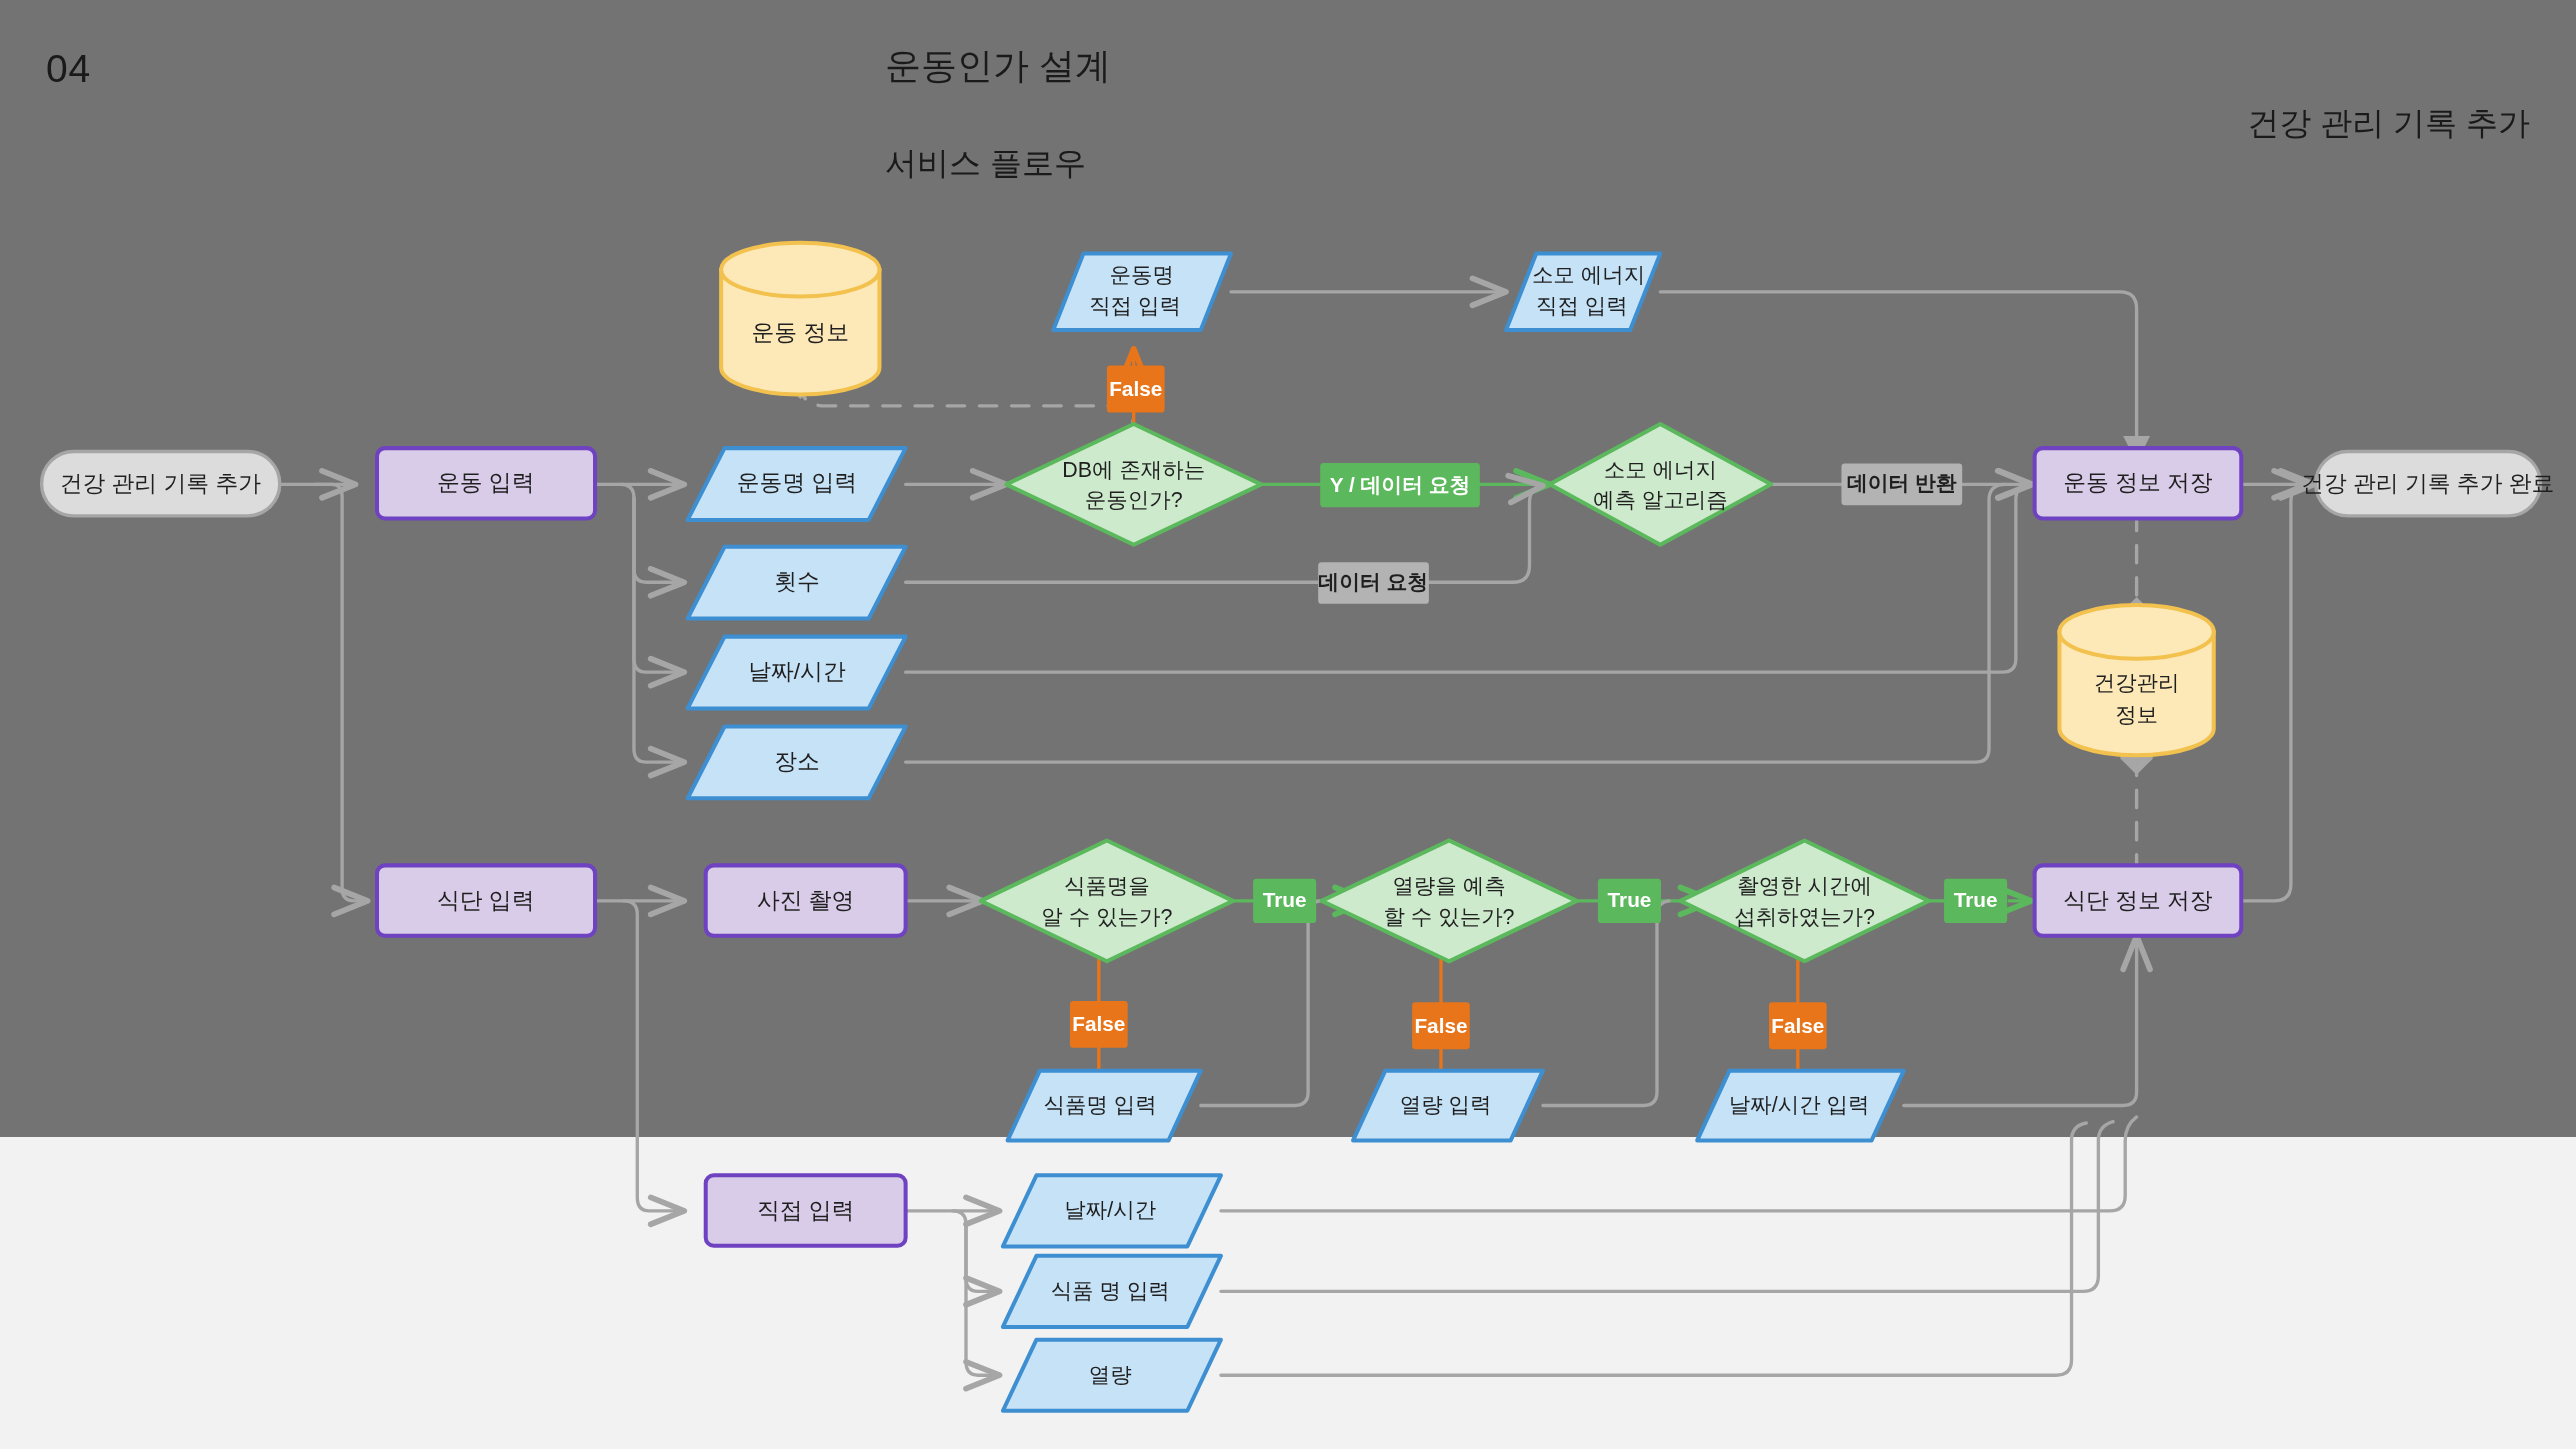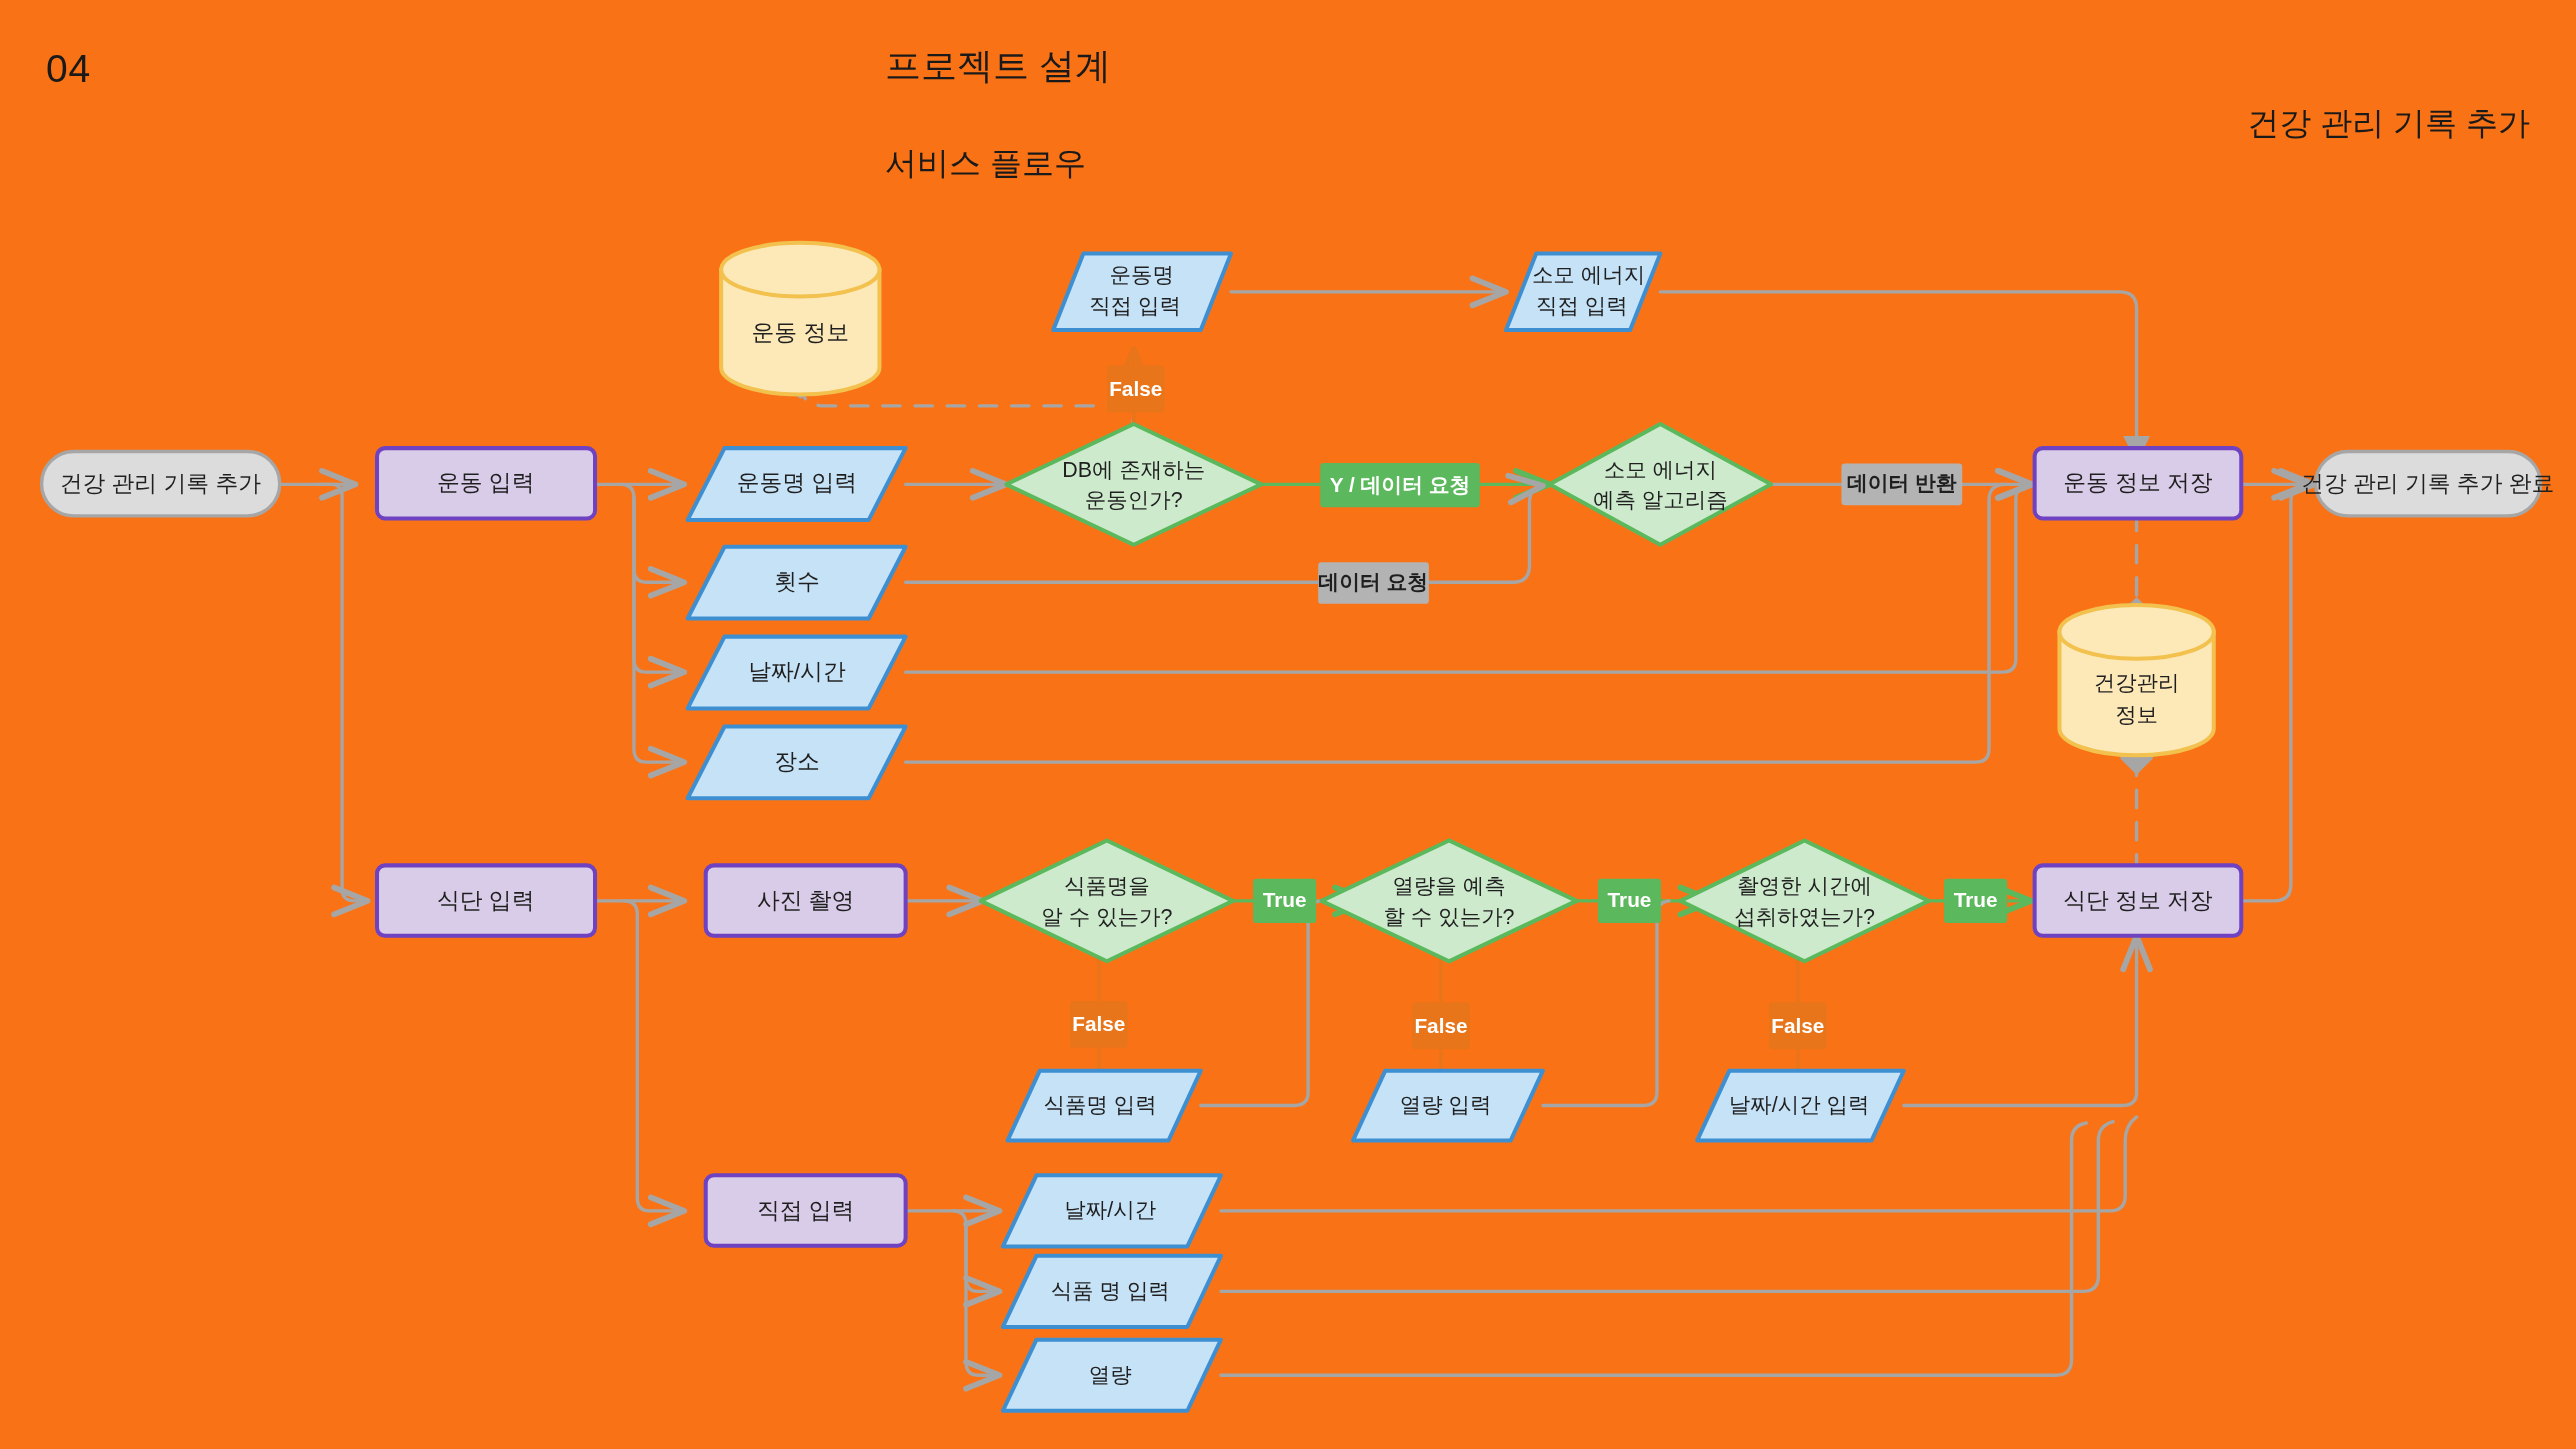--- a/index.html
+++ b/index.html
@@ -1,35 +1,35 @@
 <!DOCTYPE html>
 <html style="font-size:10.7px"><head>
 <meta charset="utf-8">
 <style>
   html,body{margin:0;padding:0;background:#f2f2f2;}
   body{width:2576px;height:1449px;font-family:"Liberation Sans","DejaVu Sans",sans-serif;overflow:hidden;}
-  #stage{position:relative;width:2576px;height:1449px;background:#f97316;}
+  #stage{position:relative;width:2576px;height:1137px;background:#737373;}
   svg#flow{position:absolute;top:0;left:0;width:2576px;height:1449px;}
   .hdr{position:absolute;color:#1a1a1a;font-weight:400;}
   #pageNum{left:46px;top:47px;font-size:39px;letter-spacing:0.7px;}
   #t1{left:885px;top:42px;font-size:36px;}
   #t2{left:885px;top:102px;font-size:32px;margin-top:40px;}
   #t3{right:46px;top:102px;font-size:32px;text-align:right;}
   .nodeText{font-size:34px;fill:#1f1f1f;text-anchor:middle;dominant-baseline:middle;font-family:"Liberation Sans","DejaVu Sans",sans-serif;}
   .nodeTextSm{font-size:32px;fill:#1f1f1f;text-anchor:middle;dominant-baseline:middle;font-family:"Liberation Sans","DejaVu Sans",sans-serif;}
   .lblText{font-size:31px;fill:#ffffff;font-weight:bold;text-anchor:middle;dominant-baseline:middle;font-family:"Liberation Sans","DejaVu Sans",sans-serif;}
   .lblTextDark{font-size:31px;fill:#1f1f1f;font-weight:bold;text-anchor:middle;dominant-baseline:middle;font-family:"Liberation Sans","DejaVu Sans",sans-serif;}
 </style>
 </head>
 <body>
 
 <div id="stage">
 
   <div class="hdr" id="pageNum">04</div>
-  <div class="hdr" id="t1">프로젝트 설계</div>
+  <div class="hdr" id="t1">운동인가 설계</div>
   <div class="hdr" id="t2">서비스 플로우</div>
   <div class="hdr" id="t3">건강 관리 기록 추가</div>
 
   <svg id="flow" viewBox="0 0 3840 2160">
     <defs>
       <marker id="ah" markerWidth="14" markerHeight="14" refX="11" refY="5" orient="auto" markerUnits="strokeWidth">
         <path d="M1,1 L11,5 L1,9" fill="none" stroke="#a6a6a6" stroke-width="1.7" stroke-linecap="round" stroke-linejoin="round"></path>
       </marker>
       <marker id="ahg" markerWidth="14" markerHeight="14" refX="11" refY="5" orient="auto" markerUnits="strokeWidth">
         <path d="M1,1 L11,5 L1,9" fill="none" stroke="#5cb85c" stroke-width="1.7" stroke-linecap="round" stroke-linejoin="round"></path>

